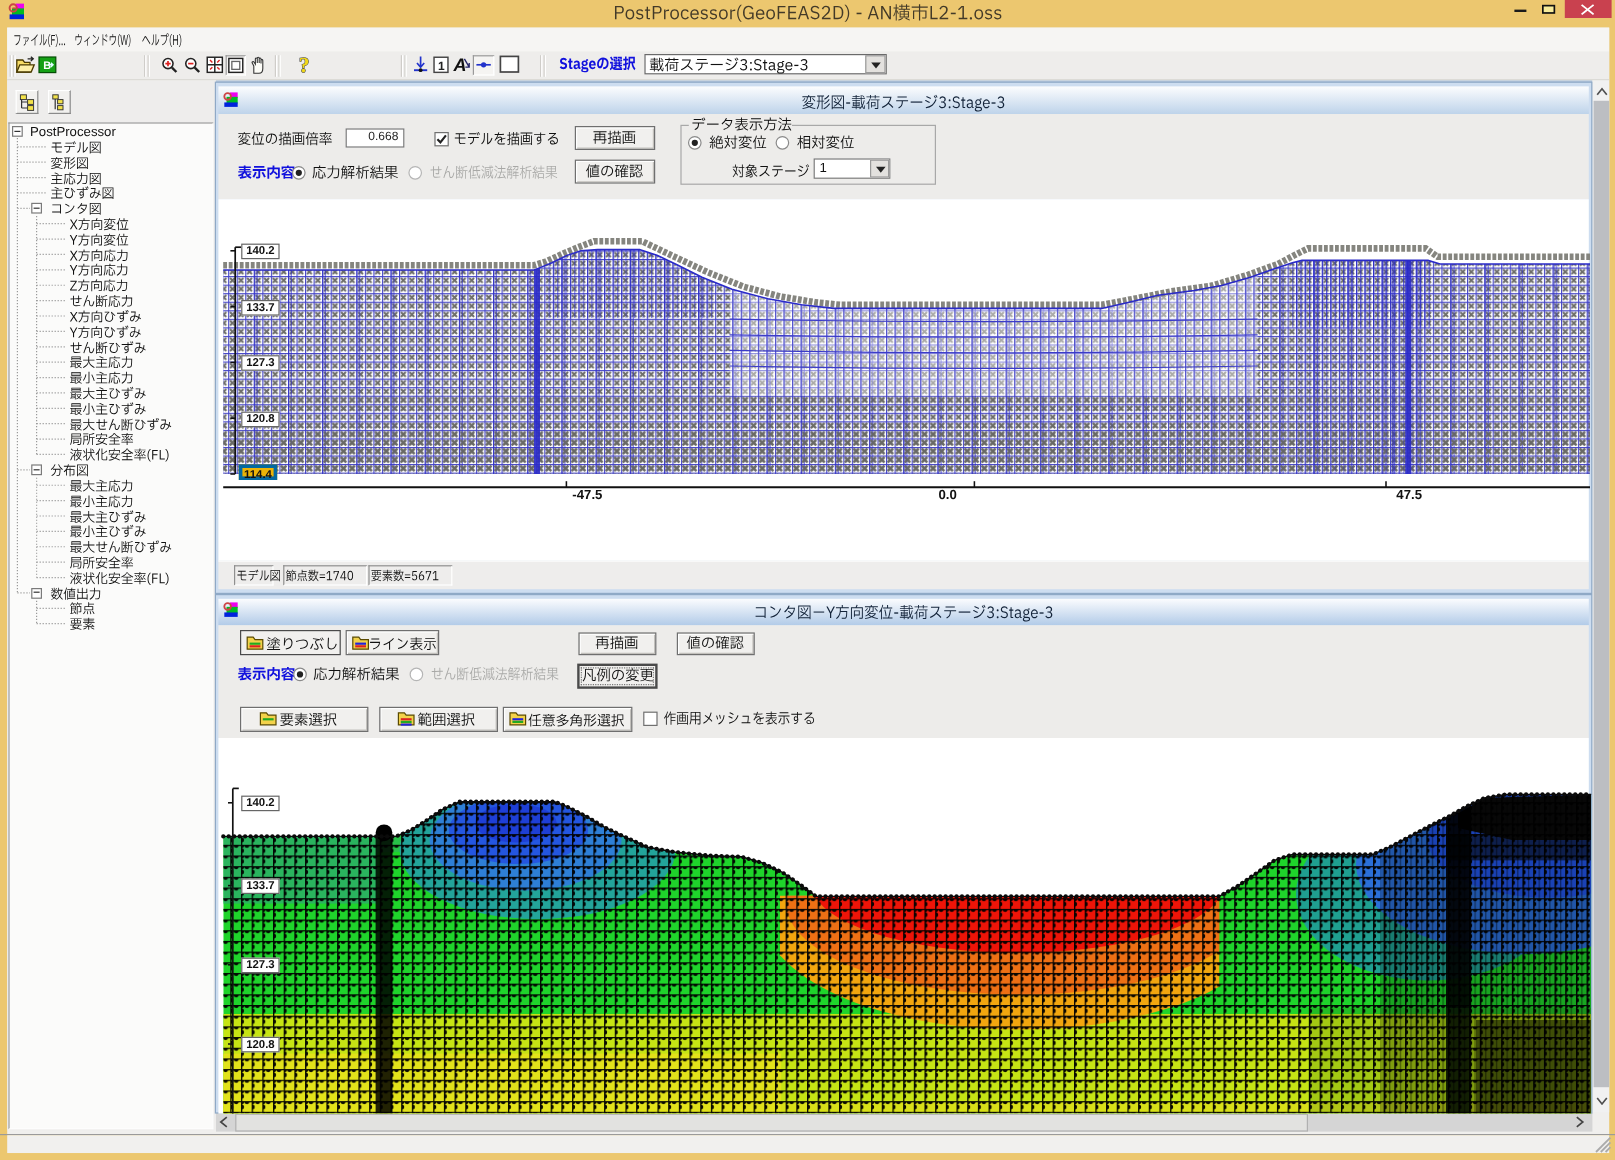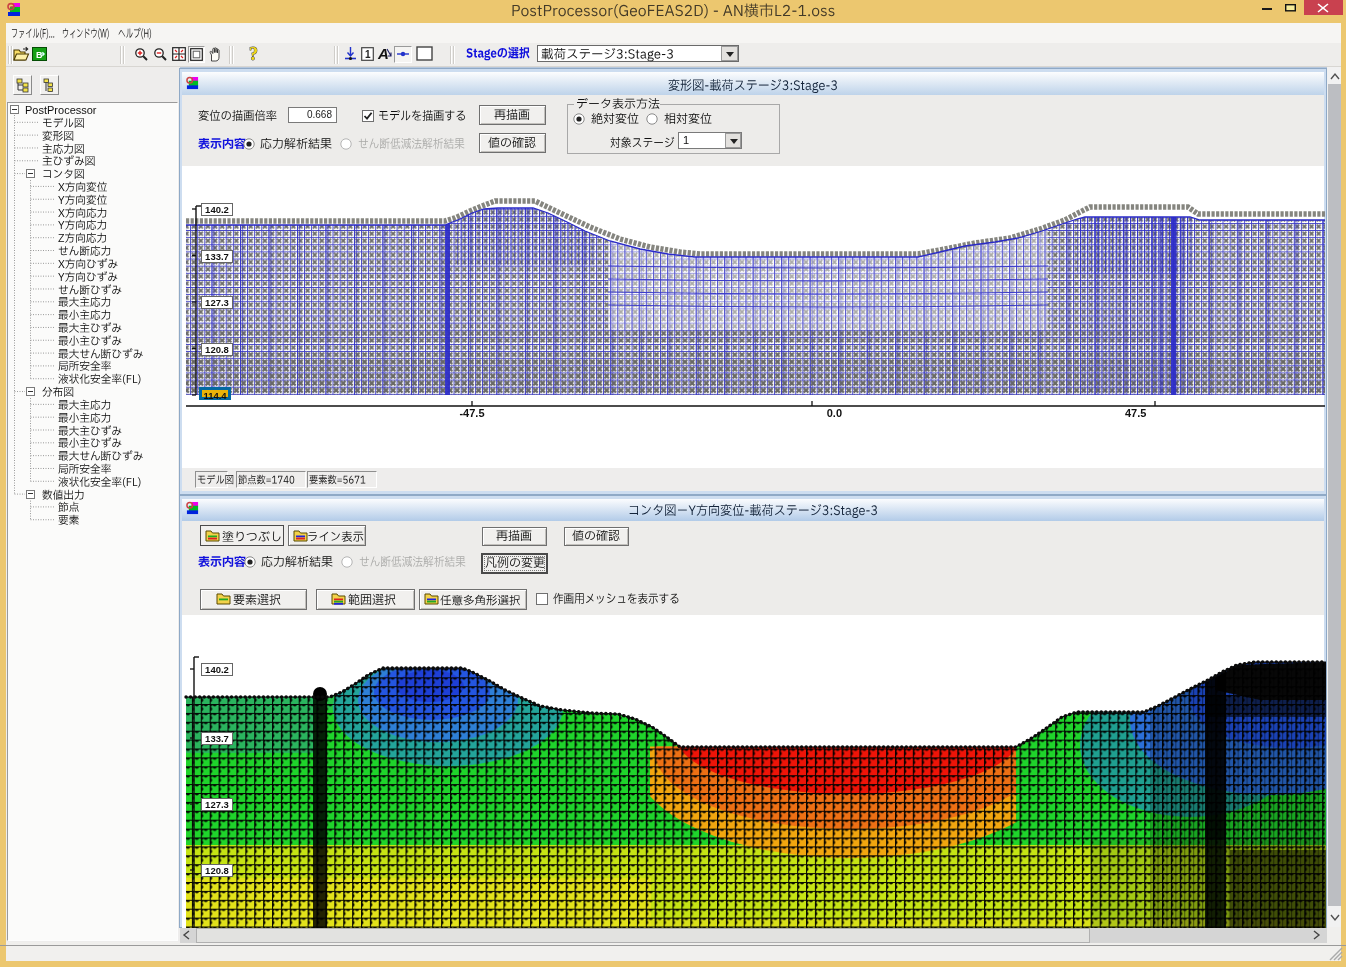--- a/index.html
+++ b/index.html
@@ -981,23 +981,23 @@
     <path d="M3,240 H1142" stroke="#111" stroke-width="1.6" fill="none"></path>
     <path d="M289,235 V240" stroke="#111" stroke-width="1.3" fill="none"></path>
     <path d="M629,235 V240" stroke="#111" stroke-width="1.3" fill="none"></path>
     <path d="M972,235 V240" stroke="#111" stroke-width="1.3" fill="none"></path>
   </svg>
 <div style="position:absolute;left:201px;top:203px;width:32px;height:13px;background:#fff;border:1px solid #666;font:bold 9.5px 'Liberation Sans';text-align:center;line-height:11.5px;color:#111">140.2</div>
 <div style="position:absolute;left:201px;top:249.5px;width:32px;height:13px;background:#fff;border:1px solid #666;font:bold 9.5px 'Liberation Sans';text-align:center;line-height:11.5px;color:#111">133.7</div>
 <div style="position:absolute;left:201px;top:296px;width:32px;height:13px;background:#fff;border:1px solid #666;font:bold 9.5px 'Liberation Sans';text-align:center;line-height:11.5px;color:#111">127.3</div>
 <div style="position:absolute;left:201px;top:342.5px;width:32px;height:13px;background:#fff;border:1px solid #666;font:bold 9.5px 'Liberation Sans';text-align:center;line-height:11.5px;color:#111">120.8</div>
 <div style="position:absolute;left:199px;top:387px;width:32px;height:13px;background:#eab308;border:3px solid #0369a1;font:bold 9.5px 'Liberation Sans';text-align:center;line-height:11.5px;color:#111">114.4</div>
-<div style="position:absolute;left:472px;top:407px;width:60px;margin-left:-30px;text-align:center;font:bold 11px 'Liberation Sans';color:#111">-47.5</div>
-<div style="position:absolute;left:812px;top:407px;width:60px;margin-left:-30px;text-align:right;font:bold 11px 'Liberation Sans';color:#111">0.0</div>
-<div style="position:absolute;left:1155px;top:407px;width:60px;margin-left:-30px;text-align:left;font:bold 11px 'Liberation Sans';color:#111">47.5</div>
+<div style="position:absolute;left:472px;top:407px;width:60px;margin-left:-30px;text-align:right;font:bold 11px 'Liberation Sans';color:#111">-47.5</div>
+<div style="position:absolute;left:812px;top:407px;width:60px;margin-left:-30px;text-align:left;font:bold 11px 'Liberation Sans';color:#111">0.0</div>
+<div style="position:absolute;left:1155px;top:407px;width:60px;margin-left:-30px;text-align:right;font:bold 11px 'Liberation Sans';color:#111">47.5</div>
 <div style="position:absolute;left:182px;top:467px;width:1142px;height:24px;background:#eeedec;border-top:1px solid #fff"></div>
 <div style="position:absolute;left:195px;top:470.5px;width:33px;height:17px;background:#eeedec;border:1px solid;border-color:#8f8f8f #fff #fff #8f8f8f"></div>
 <svg class="t" style="left:197.0px;top:473.0px">
     <g transform="translate(0,10.5) scale(0.00924,-0.01050)" fill="#111">
       <use href="#p30e2" x="0"></use>
       <use href="#p30c7" x="1000"></use>
       <use href="#p30eb" x="2000"></use>
       <use href="#p56f3" x="3000"></use>
     </g>
   </svg>

